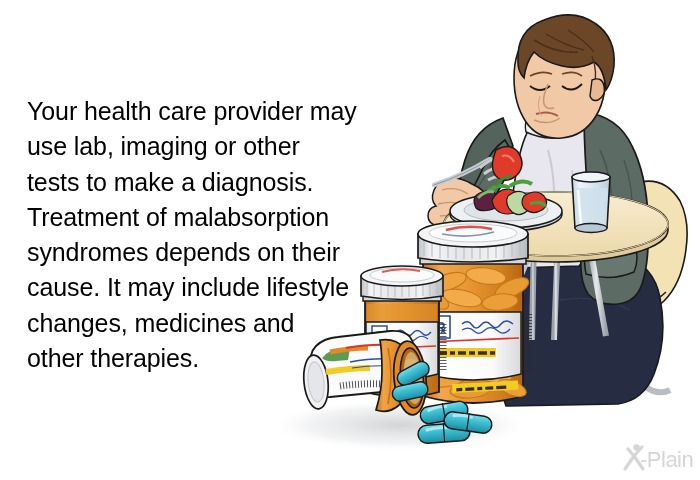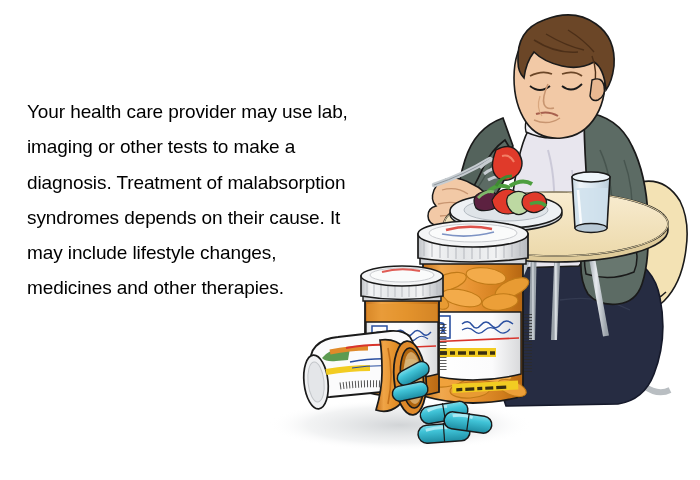--- a/index.html
+++ b/index.html
@@ -18,21 +18,21 @@
     background: #ffffff;
     overflow: hidden;
   }
 
   
   #body-text {
     position: absolute;
     left: 27px;
     top: 94px;
     width: 330px;
-    font-size: 19px;
+    font-size: 25px;
     line-height: 35.3px;
     color: #000000;
     letter-spacing: -0.1px;
     white-space: pre-line;
     font-weight: 400;
   }
 
   
   #illustration {
     position: absolute;
@@ -401,14 +401,22 @@
         <rect x="444" y="414" width="48" height="17" rx="8.5" fill="url(#gCapsule)" stroke="#1a1a1a" stroke-width="1.5" transform="rotate(8 468 422)"></rect>
         <path d="M452 418 q10 -3 20 -1" stroke="#bdf0f8" stroke-width="3" fill="none" transform="rotate(8 468 422)" opacity="0.8"></path>
         <path d="M468 413 v18" stroke="#1a1a1a" stroke-width="1.2" transform="rotate(8 468 422)"></path>
       </g>
     </g>
 
   </svg>
 
   <div id="body-text">Your health care provider may use lab, imaging or other tests to make a diagnosis. Treatment of malabsorption syndromes depends on their cause. It may include lifestyle changes, medicines and other therapies.</div>
 
+  <div id="logo">
+    <svg width="76" height="32" viewBox="0 0 76 32" style="position:absolute;left:0;top:0;">
+      <circle cx="16.5" cy="4.5" r="3.2" fill="#d6d6d6"></circle>
+      <path d="M5 26 L14 13 M14 13 L8 6" stroke="#d6d6d6" stroke-width="3.2" fill="none" stroke-linecap="round"></path>
+      <path d="M14 13 L23 26 M14 13 L22 4" stroke="#d6d6d6" stroke-width="3.2" fill="none" stroke-linecap="round"></path>
+    </svg>
+    <div id="logo-text">-Plain</div>
+  </div>
 
 </div>
 
 </body></html>

